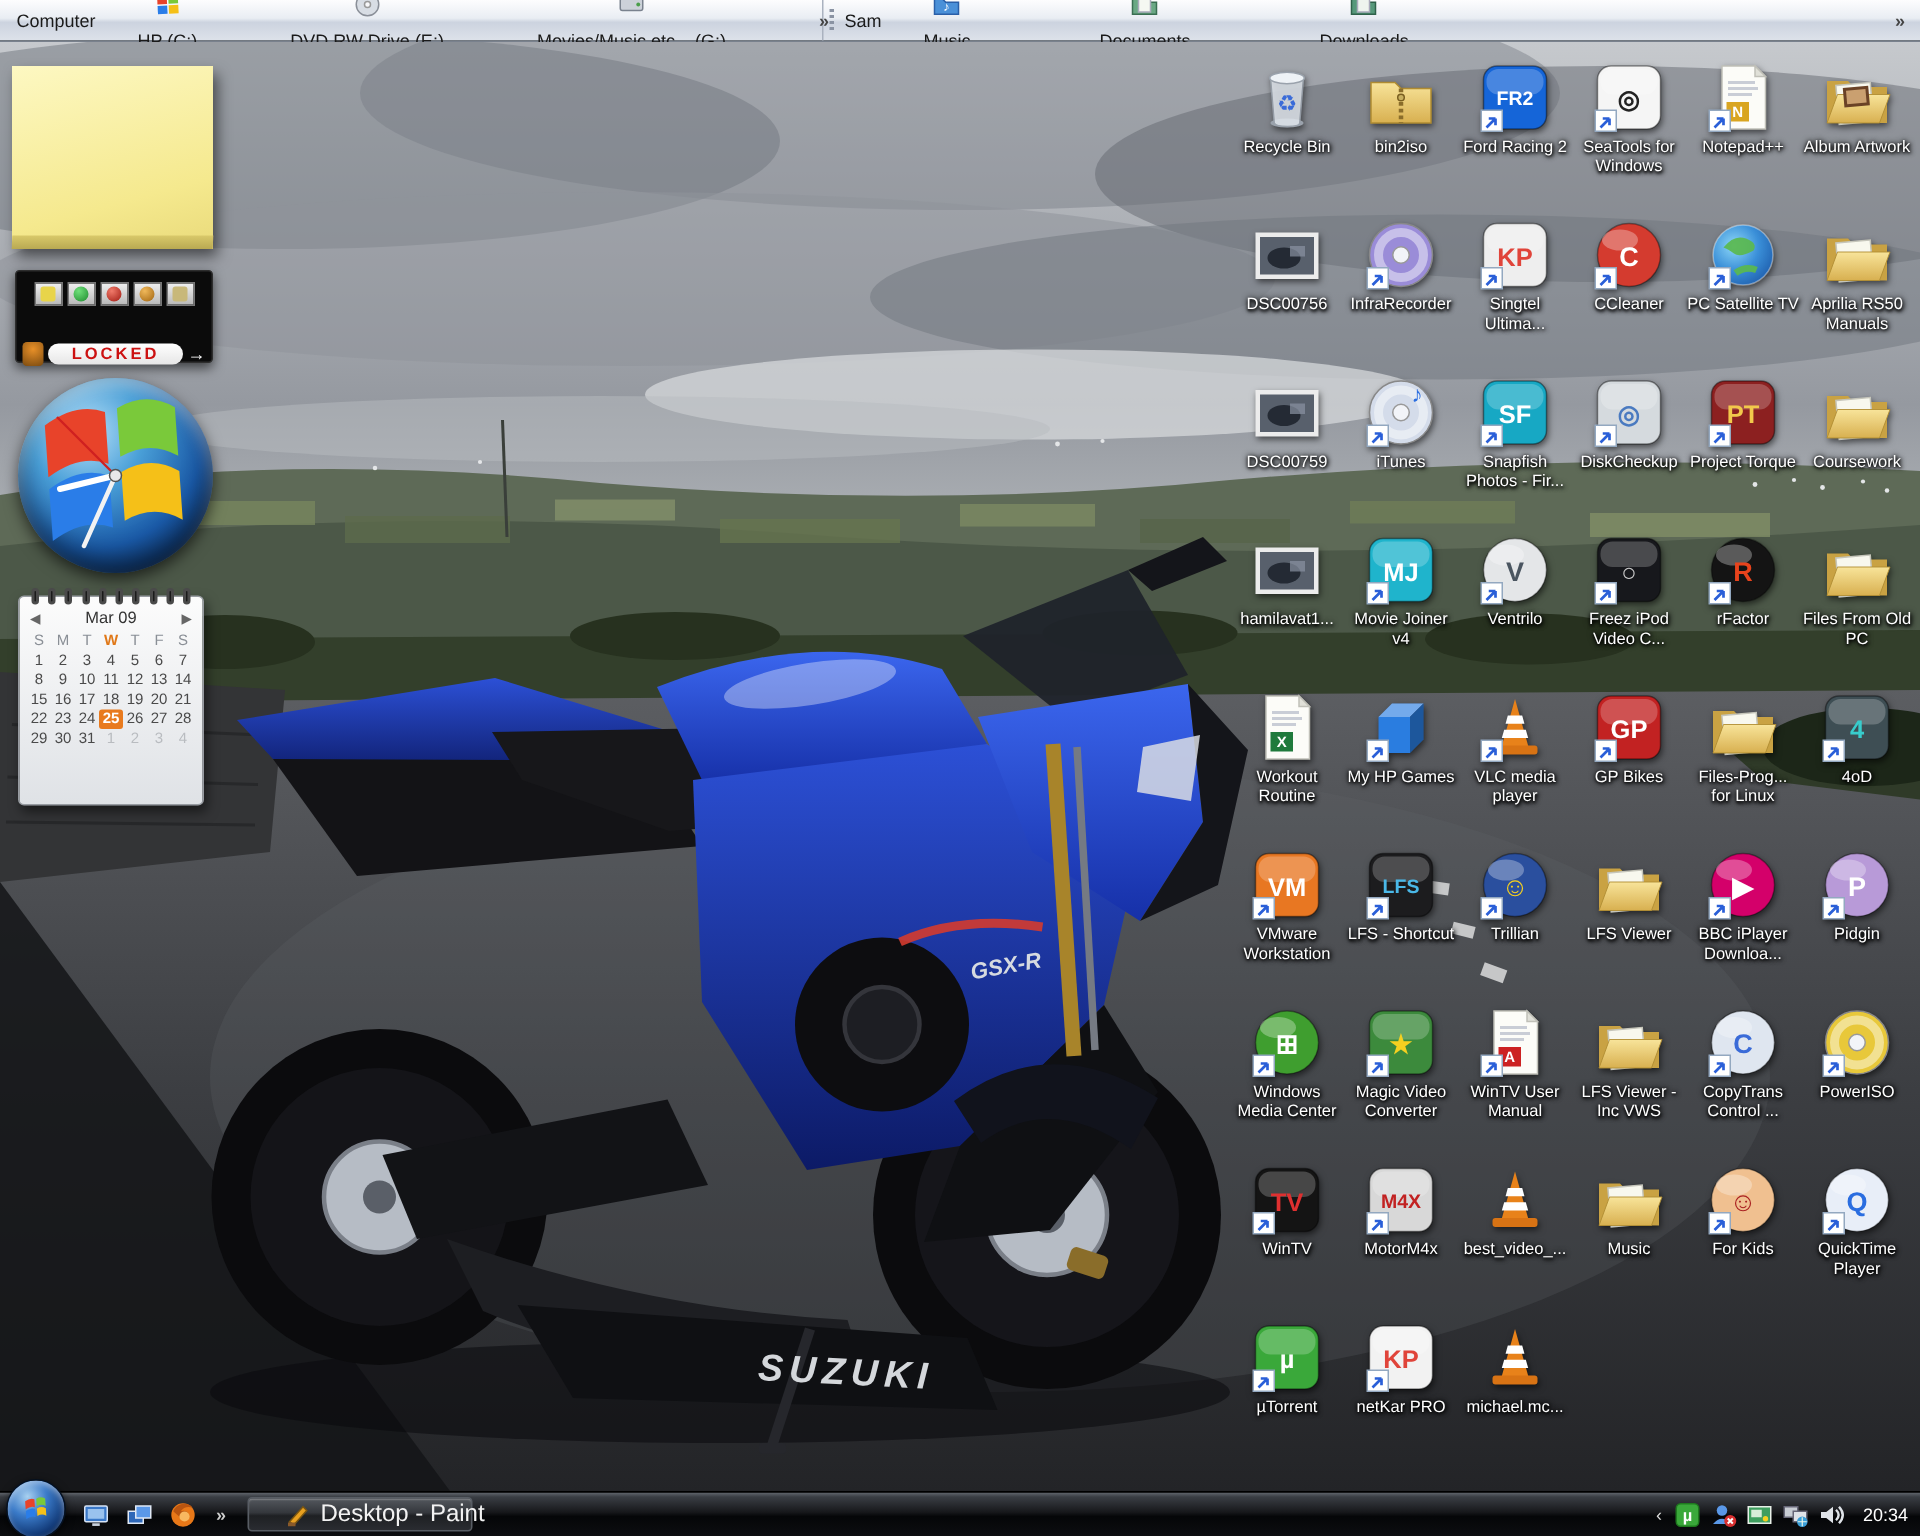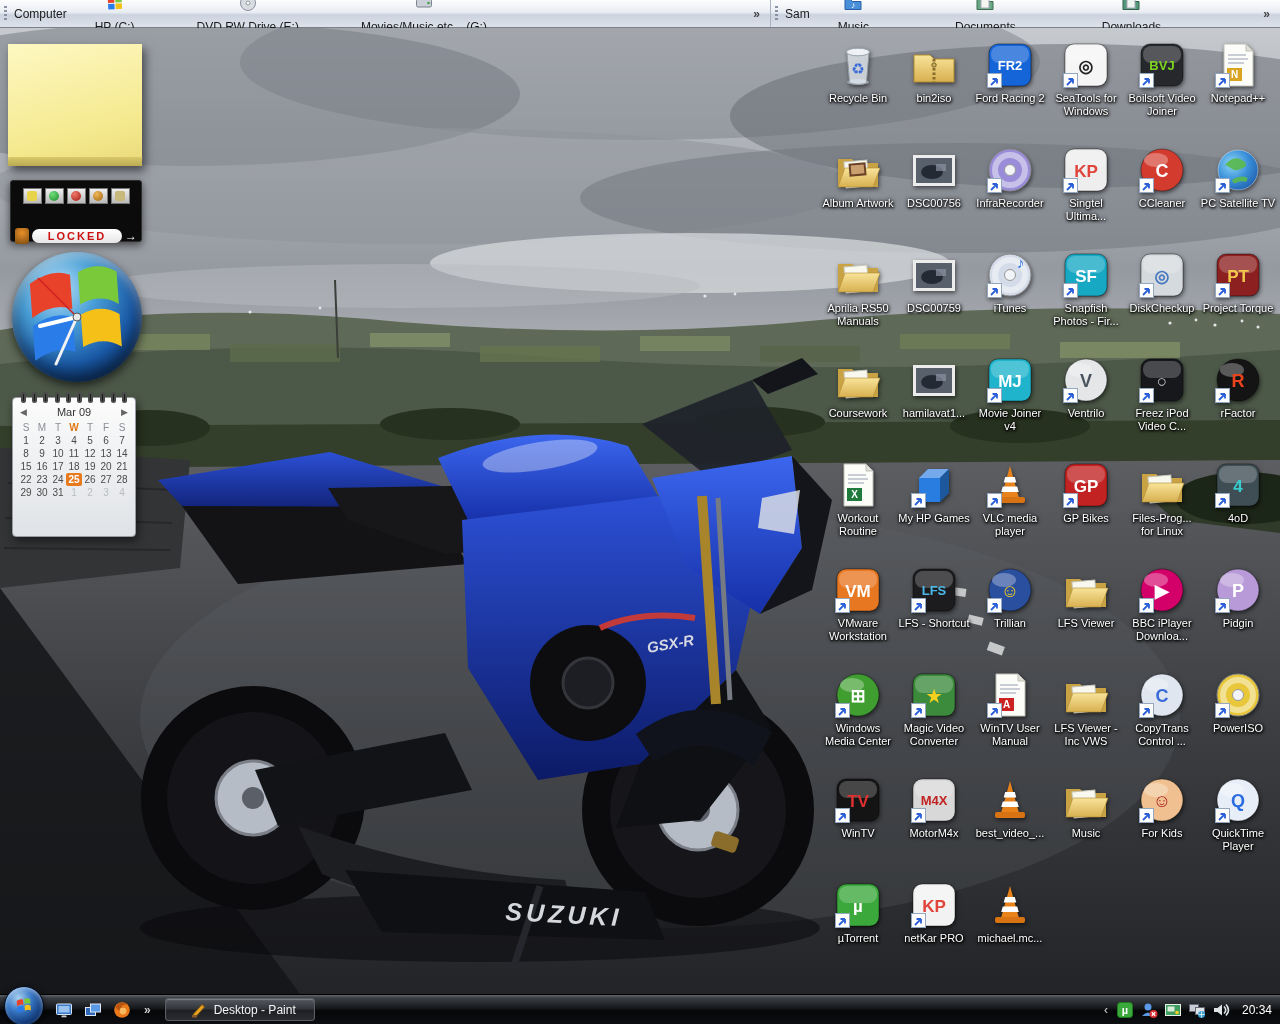--- a/index.html
+++ b/index.html
@@ -3,21 +3,21 @@
 <meta charset="utf-8">
 <style>
   html,body{margin:0;padding:0;}
   body{width:1280px;height:1024px;overflow:hidden;background:#000;font-family:"Liberation Sans",sans-serif;}
   .screen{position:relative;width:1280px;height:1024px;overflow:hidden;}
 
   
   .toolbar{position:absolute;top:0;left:0;width:1280px;height:28px;display:flex;box-sizing:border-box;
     background:linear-gradient(#fdfdfe,#e9edf3 45%,#ccd3df 55%,#dde2ea);border-bottom:1px solid #79818d;}
   .tb-sec{display:flex;align-items:center;height:100%;box-sizing:border-box;}
-  .tb-sec.left{width:771px;border-right:1px solid #aab2bf;}
+  .tb-sec.left{width:549px;border-right:1px solid #aab2bf;}
   .tb-sec.right{flex:1;}
   .grip{width:3px;height:16px;margin:0 7px 0 4px;
     background:repeating-linear-gradient(180deg,#8a93a3 0 2px,rgba(0,0,0,0) 2px 4px);}
   .tb-label{font-size:12px;color:#1a1a1a;margin-right:28px;white-space:nowrap;}
   .tb-item{display:flex;align-items:center;gap:5px;margin-right:62px;font-size:12px;color:#1a1a1a;white-space:nowrap;flex-direction:column;}
   .tb-sec.right .tb-item{margin-right:86px;}
   .chev{margin-left:auto;margin-right:10px;font-size:12px;color:#444;font-weight:bold;}
 
   
   .desktop{position:absolute;top:28px;left:0;width:1280px;height:966px;overflow:hidden;}
@@ -74,21 +74,21 @@
     background:linear-gradient(#61666d 0%,#3a3e44 10%,#17181b 45%,#050608 55%,#0d0e11 100%);border-top:1px solid #000;box-sizing:border-box;}
   .startorb{width:38px;height:38px;border-radius:50%;margin:-8px 10px 0 4px;position:relative;
     background:radial-gradient(circle at 35% 28%,#a8d0f0 0%,#3a7ac8 35%,#123a78 70%,#041428 100%);
     border:1px solid #05101f;box-shadow:0 2px 6px rgba(0,0,0,.7),inset 0 2px 4px rgba(255,255,255,.5);
     display:flex;align-items:center;justify-content:center;}
   .ql{display:flex;gap:9px;align-items:center;margin-right:12px;}
   .qlicon{width:20px;height:20px;display:flex;align-items:center;justify-content:center;}
   .tb-chev{color:#ccc;font-weight:bold;font-size:12px;margin-right:14px;}
   .taskbtn{display:flex;align-items:center;gap:6px;width:150px;height:23px;padding:0 24px;border:1px solid #585d64;
     border-radius:3px;background:linear-gradient(#54585e,#34373c 45%,#1e2023 55%,#2a2c31);
-    box-shadow:inset 0 1px 1px rgba(255,255,255,.25);color:#f2f2f2;font-size:12px;box-sizing:border-box;white-space:nowrap;}
+    box-shadow:inset 0 1px 1px rgba(255,255,255,.25);color:#f2f2f2;font-size:16px;box-sizing:border-box;white-space:nowrap;}
   .tray{margin-left:auto;display:flex;align-items:center;gap:6px;padding-right:8px;}
   .ticon{width:18px;height:18px;display:flex;align-items:center;justify-content:center;}
   .tray-chev{color:#ddd;font-size:12px;margin-right:2px;}
   .clocktext{color:#fff;font-size:12px;margin-left:6px;}
 </style>
 </head>
 <body>
 
 <svg width="0" height="0" style="position:absolute">
   <defs>
@@ -433,32 +433,20 @@
               <text x="24" y="31" text-anchor="middle" font-size="17" font-weight="bold" fill="#222222">◎</text>
               <rect x="1.5" y="32.5" width="14" height="14" fill="#fff" stroke="#93a8c0"></rect>
               <path d="M5 44 L11 38 M11 38 h-4.5 M11 38 v4.5" stroke="#2a5fd8" stroke-width="1.8" fill="none"></path>
             </svg>
           </div>
           <div class="lbl">SeaTools for Windows</div>
         </div>
         <div class="icon">
           <div class="img">
             <svg viewBox="0 0 48 48" width="48" height="48">
-              <rect x="3" y="3" width="42" height="42" rx="9" fill="#26282c" stroke="rgba(0,0,0,.4)"></rect>
-              <rect x="5" y="5" width="38" height="17" rx="8" fill="#ffffff" opacity="0.22"></rect>
-              <text x="24" y="29" text-anchor="middle" font-size="13" font-weight="bold" fill="#7ed321">BVJ</text>
-              <rect x="1.5" y="32.5" width="14" height="14" fill="#fff" stroke="#93a8c0"></rect>
-              <path d="M5 44 L11 38 M11 38 h-4.5 M11 38 v4.5" stroke="#2a5fd8" stroke-width="1.8" fill="none"></path>
-            </svg>
-          </div>
-          <div class="lbl">Boilsoft Video Joiner</div>
-        </div>
-        <div class="icon">
-          <div class="img">
-            <svg viewBox="0 0 48 48" width="48" height="48">
               <path d="M10 3h22l7 7v35H10z" fill="#fcfcf8" stroke="#c0c0b8"></path>
               <path d="M32 3l7 7h-7z" fill="#e0e0d8" stroke="#c0c0b8"></path>
               <rect x="14" y="13" width="18" height="2" fill="#c9cdd6"></rect>
               <rect x="14" y="17" width="20" height="2" fill="#c9cdd6"></rect>
               <rect x="14" y="21" width="16" height="2" fill="#c9cdd6"></rect>
               <rect x="13" y="27" width="15" height="13" fill="#d9a520"></rect>
               <text x="20.5" y="37" text-anchor="middle" font-size="10" font-weight="bold" fill="#fff">N</text>
               <rect x="1.5" y="32.5" width="14" height="14" fill="#fff" stroke="#93a8c0"></rect>
               <path d="M5 44 L11 38 M11 38 h-4.5 M11 38 v4.5" stroke="#2a5fd8" stroke-width="1.8" fill="none"></path>
             </svg>
@@ -668,20 +656,30 @@
           <div class="img">
             <svg viewBox="0 0 48 48" width="48" height="48">
               <circle cx="24" cy="24" r="21" fill="#141414" stroke="rgba(0,0,0,.35)"></circle>
               <ellipse cx="18" cy="14" rx="12" ry="7" fill="#fff" opacity="0.3"></ellipse>
               <text x="24" y="31" text-anchor="middle" font-size="18" font-weight="bold" fill="#e8431c">R</text>
               <rect x="1.5" y="32.5" width="14" height="14" fill="#fff" stroke="#93a8c0"></rect>
               <path d="M5 44 L11 38 M11 38 h-4.5 M11 38 v4.5" stroke="#2a5fd8" stroke-width="1.8" fill="none"></path>
             </svg>
           </div>
           <div class="lbl">rFactor</div>
+        </div>
+        <div class="icon">
+          <div class="img">
+            <svg viewBox="0 0 48 48" width="48" height="48">
+              <path d="M4 13h14l4 4h22v24H4z" fill="#c9a243"></path>
+              <rect x="11" y="15" width="23" height="26" fill="#f8f8ee" stroke="#c5c5ba" transform="rotate(-5 22 28)"></rect>
+              <path d="M4 41 L11 22h35l-7 19z" fill="url(#gradFolder)" stroke="#b08c32" stroke-width="0.6"></path>
+            </svg>
+          </div>
+          <div class="lbl">Files From Old PC</div>
         </div>
         <div class="icon">
           <div class="img">
             <svg viewBox="0 0 48 48" width="48" height="48">
               <path d="M10 3h22l7 7v35H10z" fill="#fcfcf8" stroke="#c0c0b8"></path>
               <path d="M32 3l7 7h-7z" fill="#e0e0d8" stroke="#c0c0b8"></path>
               <rect x="14" y="13" width="18" height="2" fill="#c9cdd6"></rect>
               <rect x="14" y="17" width="20" height="2" fill="#c9cdd6"></rect>
               <rect x="14" y="21" width="16" height="2" fill="#c9cdd6"></rect>
               <rect x="13" y="27" width="15" height="13" fill="#1f7a3c"></rect>

